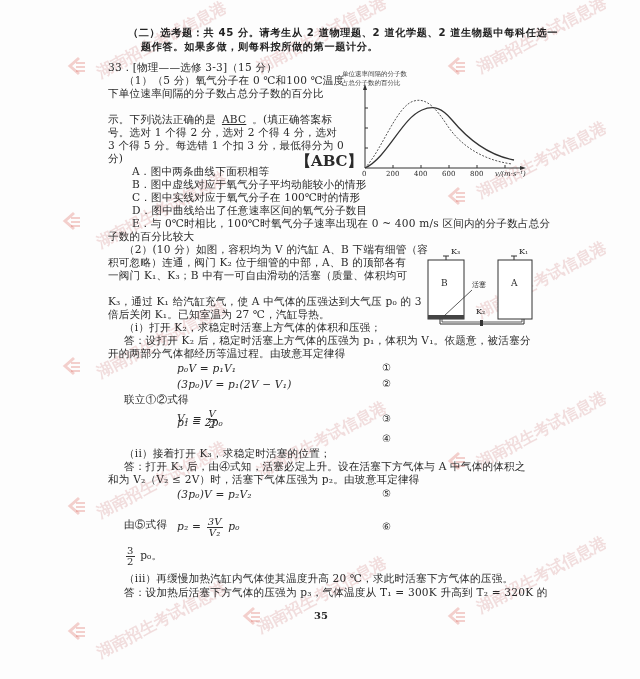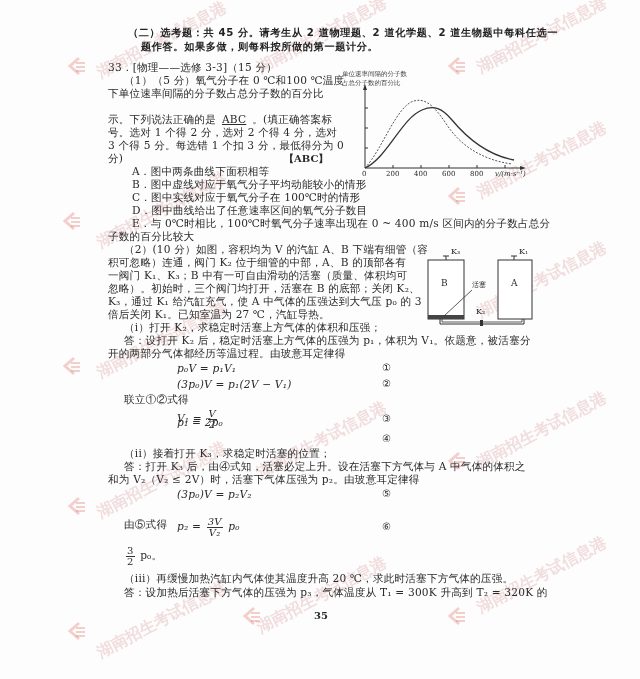--- a/index.html
+++ b/index.html
@@ -15,21 +15,21 @@
     position: absolute; left: 108px;
     font-size: 10.6px; line-height: 13px; white-space: nowrap;
     letter-spacing: 0.2px;
   }
   .bold { font-weight: bold; font-family: "DejaVu Sans", "Liberation Sans", sans-serif; font-size: 10.2px; letter-spacing: 0.6px; color: #222; }
   .ind { left: 124px; }
   .ind2 { left: 132px; }
   .eq { left: 177px; font-style: italic; }
   .num { position: absolute; left: 382px; font-size: 10px; }
   .ul { text-decoration: underline; padding: 0 6px; }
-  .ans { position: absolute; left: 284px; font-weight: bold; font-size: 10px; }
+  .ans { position: absolute; left: 296px; font-weight: bold; font-size: 15px; }
   .frac { display: inline-flex; flex-direction: column; align-items: center; vertical-align: middle; line-height: 10px; font-size: 10px; margin: 0 2px; }
   .frac .n { border-bottom: 1px solid #333; padding: 0 1px; }
   .pagenum { position: absolute; left: 314px; top: 610px; font-size: 10px; font-weight: bold; }
   .watermark {
     position: absolute; color: rgba(200, 110, 110, 0.22); font-size: 16px; font-weight: bold;
     transform: rotate(-28deg); white-space: nowrap; font-family: "DejaVu Sans", sans-serif;
     pointer-events: none;
   }
   .wm-logo {
     position: absolute; width: 22px; height: 22px; pointer-events: none;
@@ -149,21 +149,20 @@
     <div style="position:absolute;left:44px;top:100px;font-size:7px;">200</div>
     <div style="position:absolute;left:72px;top:100px;font-size:7px;">400</div>
     <div style="position:absolute;left:100px;top:100px;font-size:7px;">600</div>
     <div style="position:absolute;left:128px;top:100px;font-size:7px;">800</div>
     <div style="position:absolute;left:153px;top:100px;font-size:7px;font-style:italic;">v/(m·s⁻¹)</div>
   </div>
 
   <div class="line ind" style="top:243px;">（2）(10 分）如图，容积均为 V 的汽缸 A、B 下端有细管（容</div>
   <div class="line" style="top:256px;">积可忽略）连通，阀门 K₂ 位于细管的中部，A、B 的顶部各有</div>
   <div class="line" style="top:269px;">一阀门 K₁、K₃；B 中有一可自由滑动的活塞（质量、体积均可</div>
-  <div class="line" style="top:282px;">忽略）。初始时，三个阀门均打开，活塞在 B 的底部；关闭 K₂、</div>
   <div class="line" style="top:295px;">K₃，通过 K₁ 给汽缸充气，使 A 中气体的压强达到大气压 p₀ 的 3</div>
   <div class="line" style="top:308px;">倍后关闭 K₁。已知室温为 27 ℃，汽缸导热。</div>
 
   <div class="diagram">
     <svg width="125" height="90" viewBox="0 0 125 90" style="position:absolute;left:0;top:0;">
 
       <rect x="8" y="15" width="36" height="59" fill="#fff" stroke="#333" stroke-width="1"></rect>
       <rect x="8" y="70" width="36" height="4" fill="#444"></rect>
 
       <rect x="78" y="15" width="34" height="59" fill="#fff" stroke="#333" stroke-width="1"></rect>

